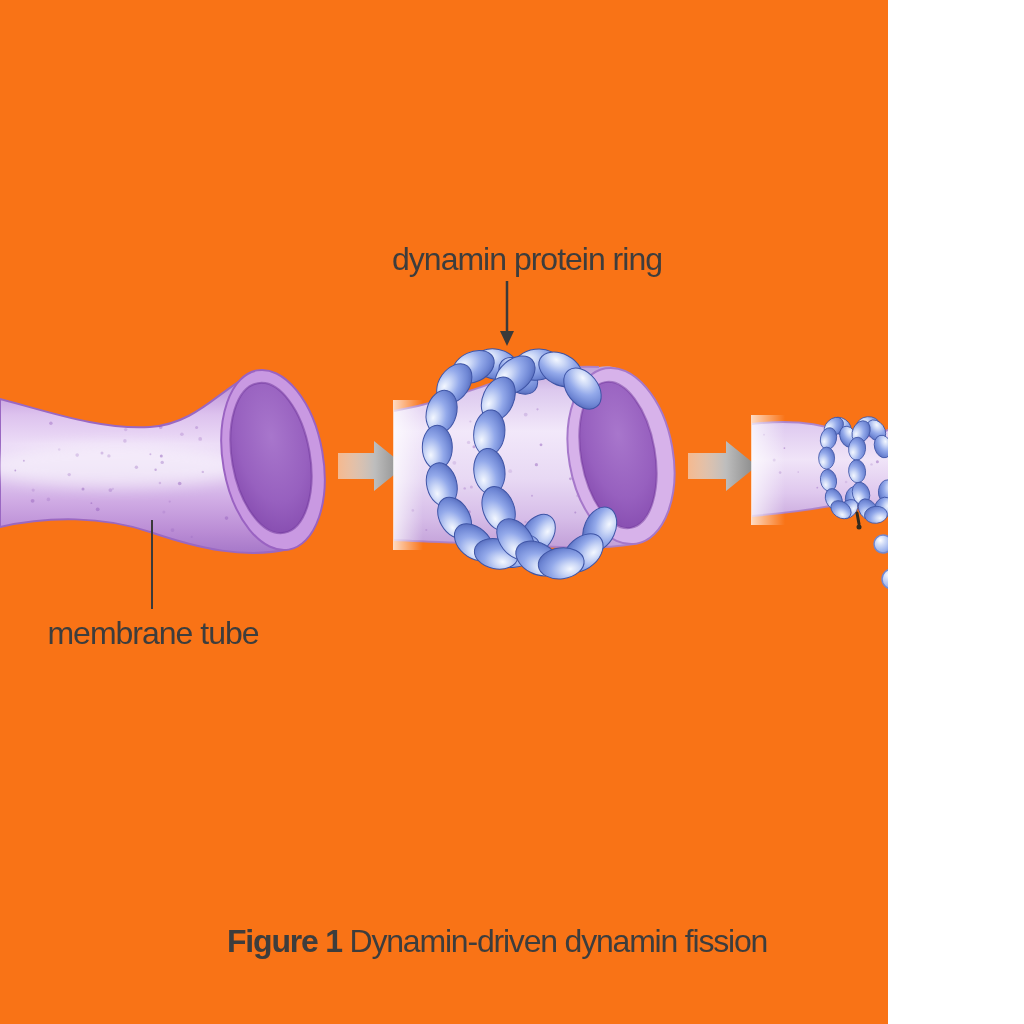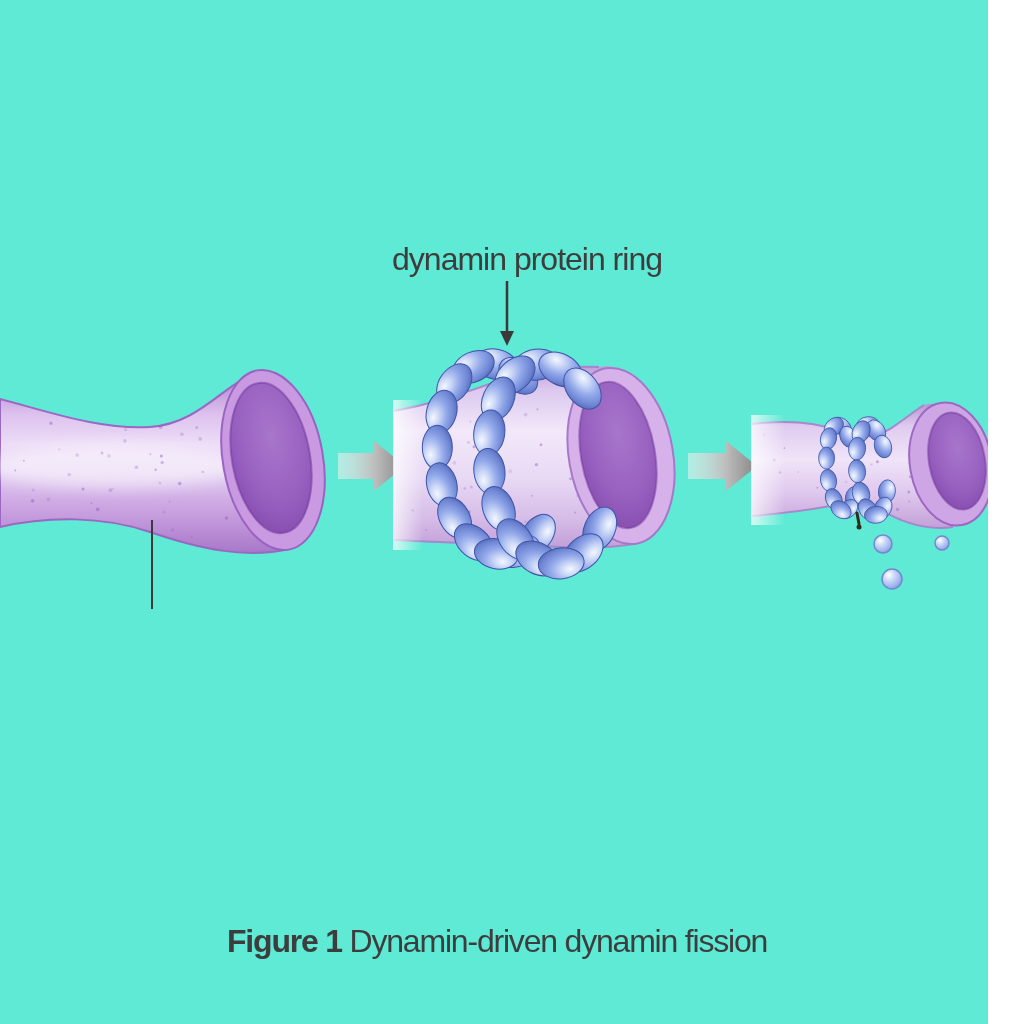--- a/index.html
+++ b/index.html
@@ -1,17 +1,17 @@
 <!DOCTYPE html>
 <html style="--label-color: #3d3d3d;"><head>
 <meta charset="utf-8">
 <style>
   html,body{margin:0;padding:0;background:#ffffff;}
-  .canvas{position:relative;width:976px;height:1024px;background:#5eead4;overflow:hidden;
-          font-family:"Liberation Sans", sans-serif;padding-left:12px;}
+  .canvas{position:relative;width:888px;height:1024px;background:#f97316;overflow:hidden;
+          font-family:"Liberation Sans", sans-serif;}
   .canvas svg{position:absolute;left:0;top:0;}
   .label{position:absolute;color:var(--label-color,#3d3d3d);font-size:32px;letter-spacing:-1px;
          white-space:nowrap;transform:translateX(-50%);}
   #ring-label{left:527px;top:241px;}
   #tube-label{left:153px;top:615px;}
   .caption{position:absolute;left:227px;top:923px;font-size:32px;letter-spacing:-1.2px;
            color:var(--label-color,#3d3d3d);white-space:pre;}
   .caption .cap-bold{font-weight:700;}
 </style>
 </head>
@@ -309,15 +309,16 @@
   </g>
 
   <g stroke="#3a3a3a">
     <line x1="507" y1="281" x2="507" y2="333" stroke-width="2.5"></line>
     <polygon points="500,331 514,331 507,346" fill="#3a3a3a" stroke="none"></polygon>
     <line x1="152" y1="520" x2="152" y2="609" stroke-width="2"></line>
   </g>
 </svg>
 
 <div class="label" id="ring-label">dynamin protein ring</div>
+<div class="label" id="tube-label">membrane tube</div>
 <div class="caption"><span class="cap-bold">Figure 1</span><span> Dynamin-driven dynamin fission</span></div>
 
 </div>
 
 </body></html>

